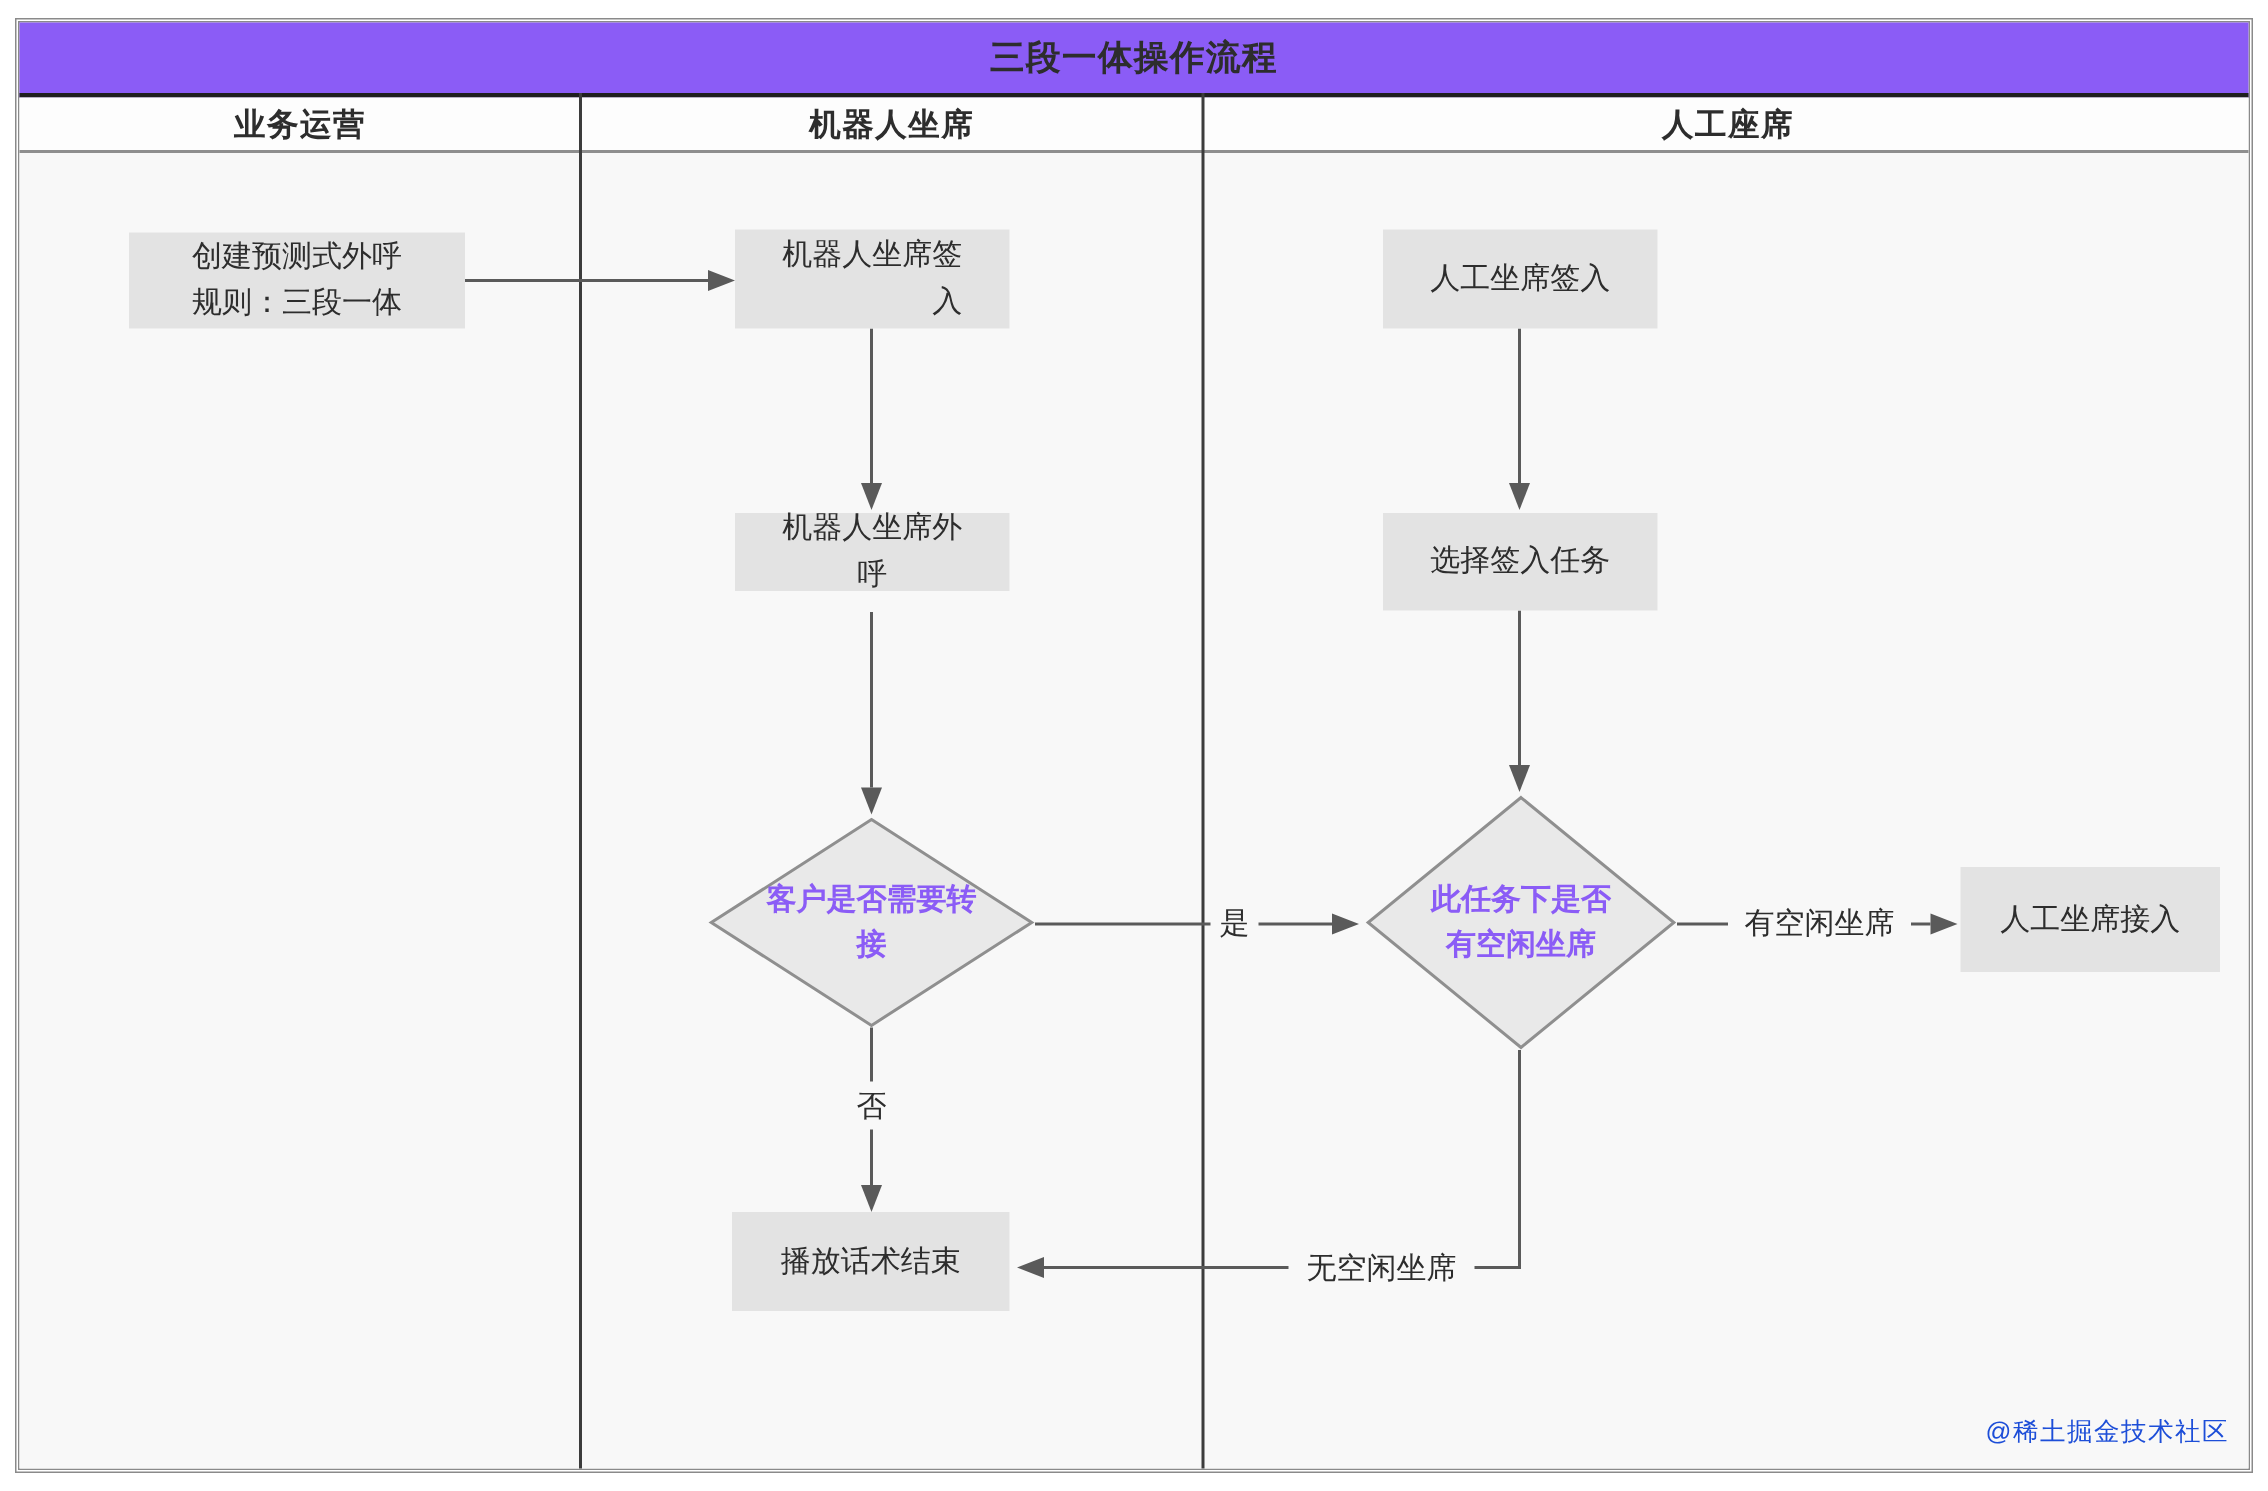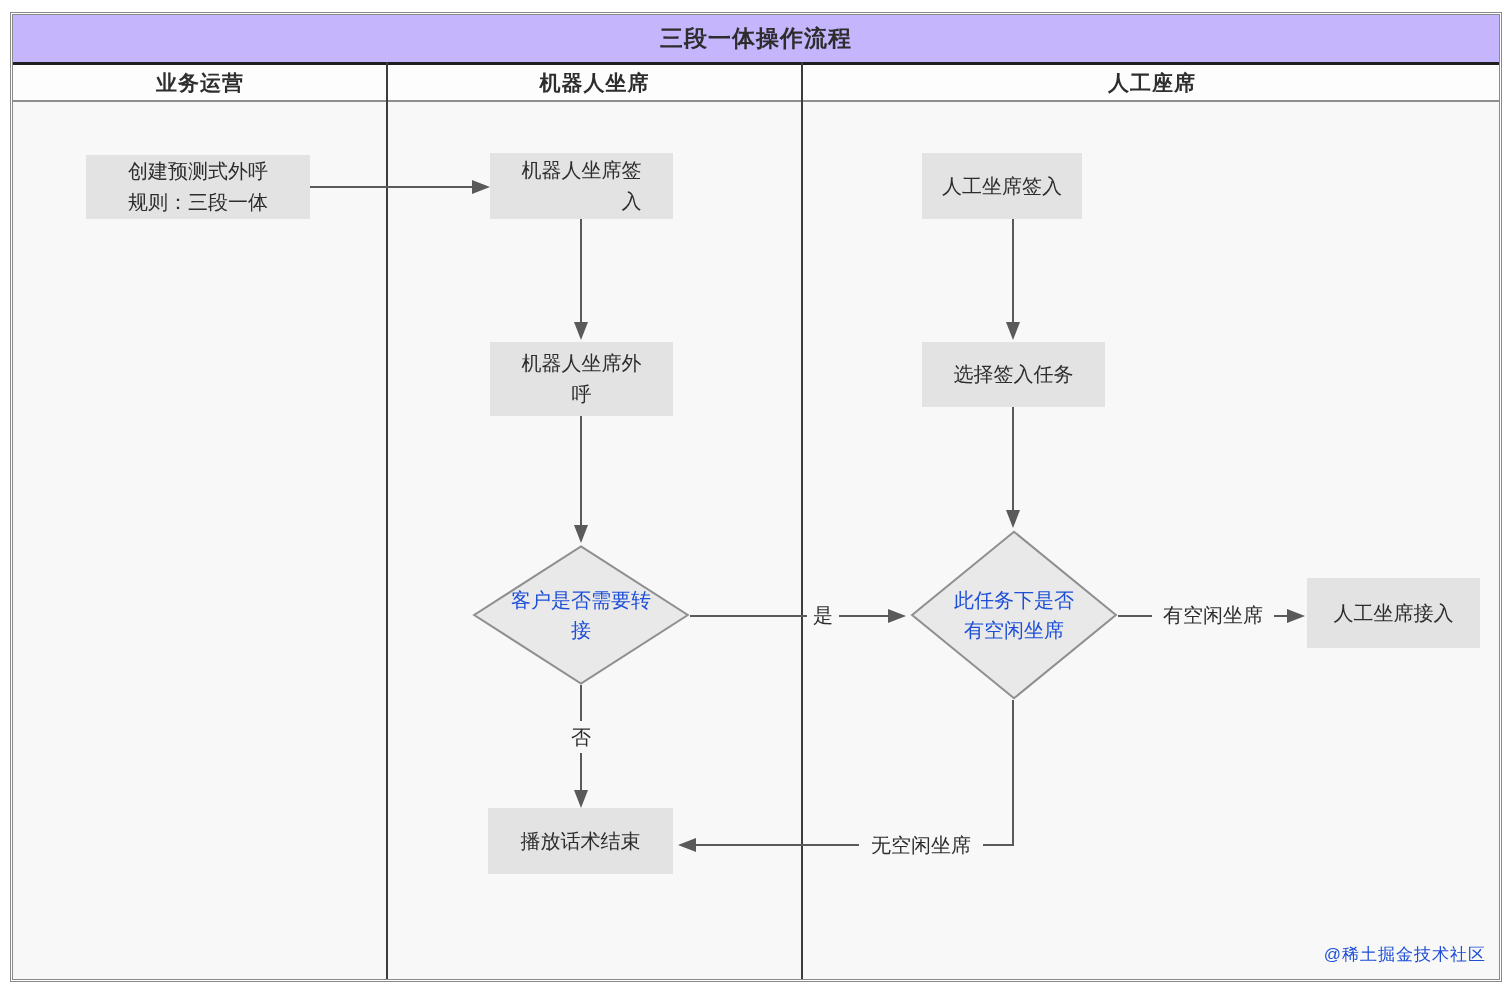--- a/index.html
+++ b/index.html
@@ -12,21 +12,21 @@
   .abs{position:absolute;}
   
   .frame{
     left:10px;top:12px;width:1492px;height:970px;
     border:3px double #8a8a8a;box-sizing:border-box;
     background:transparent;z-index:0;
   }
   
   .title-band{
     left:13px;top:15px;width:1486px;height:47px;
-    background:#c4b5fd;border-bottom:3px solid #1f1f1f;box-sizing:content-box;
+    background:#8b5cf6;border-bottom:3px solid #1f1f1f;box-sizing:content-box;
     display:flex;align-items:center;justify-content:center;
     font-size:23px;font-weight:bold;letter-spacing:1px;z-index:1;
   }
   .header-band{
     left:13px;top:65px;width:1486px;height:35px;
     background:#fdfdfd;border-bottom:2px solid #8e8e8e;z-index:1;
   }
   .body-band{
     left:13px;top:102px;width:1486px;height:877px;
     background:#f8f8f8;z-index:1;
@@ -41,21 +41,21 @@
   }
   
   .box{
     position:absolute;background:#e3e3e3;z-index:5;
     display:flex;align-items:center;justify-content:center;text-align:center;
     font-size:20px;line-height:31px;white-space:pre-line;color:#2d2d2d;
   }
   .diamond{
     position:absolute;z-index:5;
     display:flex;align-items:center;justify-content:center;text-align:center;
-    font-size:20px;line-height:30px;white-space:pre-line;color:#1d4ed8;
+    font-size:20px;line-height:30px;white-space:pre-line;color:#8b5cf6;font-weight:bold;
   }
   .diamond svg{position:absolute;left:0;top:0;width:100%;height:100%;}
   .diamond .dtext{position:relative;z-index:1;}
   
   .hline,.vline{position:absolute;background:#5a5a5a;z-index:4;}
   .hline{height:2px;}
   .vline{width:2px;}
   .ah{position:absolute;width:0;height:0;z-index:4;}
   .ah.right{border-top:7px solid transparent;border-bottom:7px solid transparent;border-left:18px solid #5a5a5a;}
   .ah.down{border-left:7px solid transparent;border-right:7px solid transparent;border-top:18px solid #5a5a5a;}
@@ -81,24 +81,24 @@
 <div class="lane-header" style="left:387px;width:415px;border-radius:13px;">机器人坐席</div>
 <div class="lane-header" style="left:802px;width:700px;">人工座席</div>
 
 <div class="lane-divider" style="left:386px;"></div>
 <div class="lane-divider" style="left:801px;"></div>
 
 <div class="box" style="left:86px;top:155px;width:224px;height:64px;">创建预测式外呼
 规则：三段一体</div>
 <div class="box" style="left:490px;top:153px;width:183px;height:66px;text-align:right;">机器人坐席签
 入</div>
-<div class="box" style="left:490px;top:342px;width:183px;height:74px;">机器人坐席外
+<div class="box" style="left:490px;top:342px;width:183px;height:52px;">机器人坐席外
 呼</div>
 <div class="box" style="left:488px;top:808px;width:185px;height:66px;">播放话术结束</div>
-<div class="box" style="left:922px;top:153px;width:160px;height:66px;">人工坐席签入</div>
+<div class="box" style="left:922px;top:153px;width:183px;height:66px;">人工坐席签入</div>
 <div class="box" style="left:922px;top:342px;width:183px;height:65px;">选择签入任务</div>
 <div class="box" style="left:1307px;top:578px;width:173px;height:70px;">人工坐席接入</div>
 
 <div class="diamond" style="left:472px;top:545px;width:218px;height:140px;">
   <svg viewBox="0 0 100 100" preserveAspectRatio="none">
     <polygon points="50,1 99,50 50,99 1,50" fill="#e9e9e9" stroke="#8f8f8f" stroke-width="2" vector-effect="non-scaling-stroke"></polygon>
   </svg>
   <span class="dtext">客户是否需要转
 接</span>
 </div>

